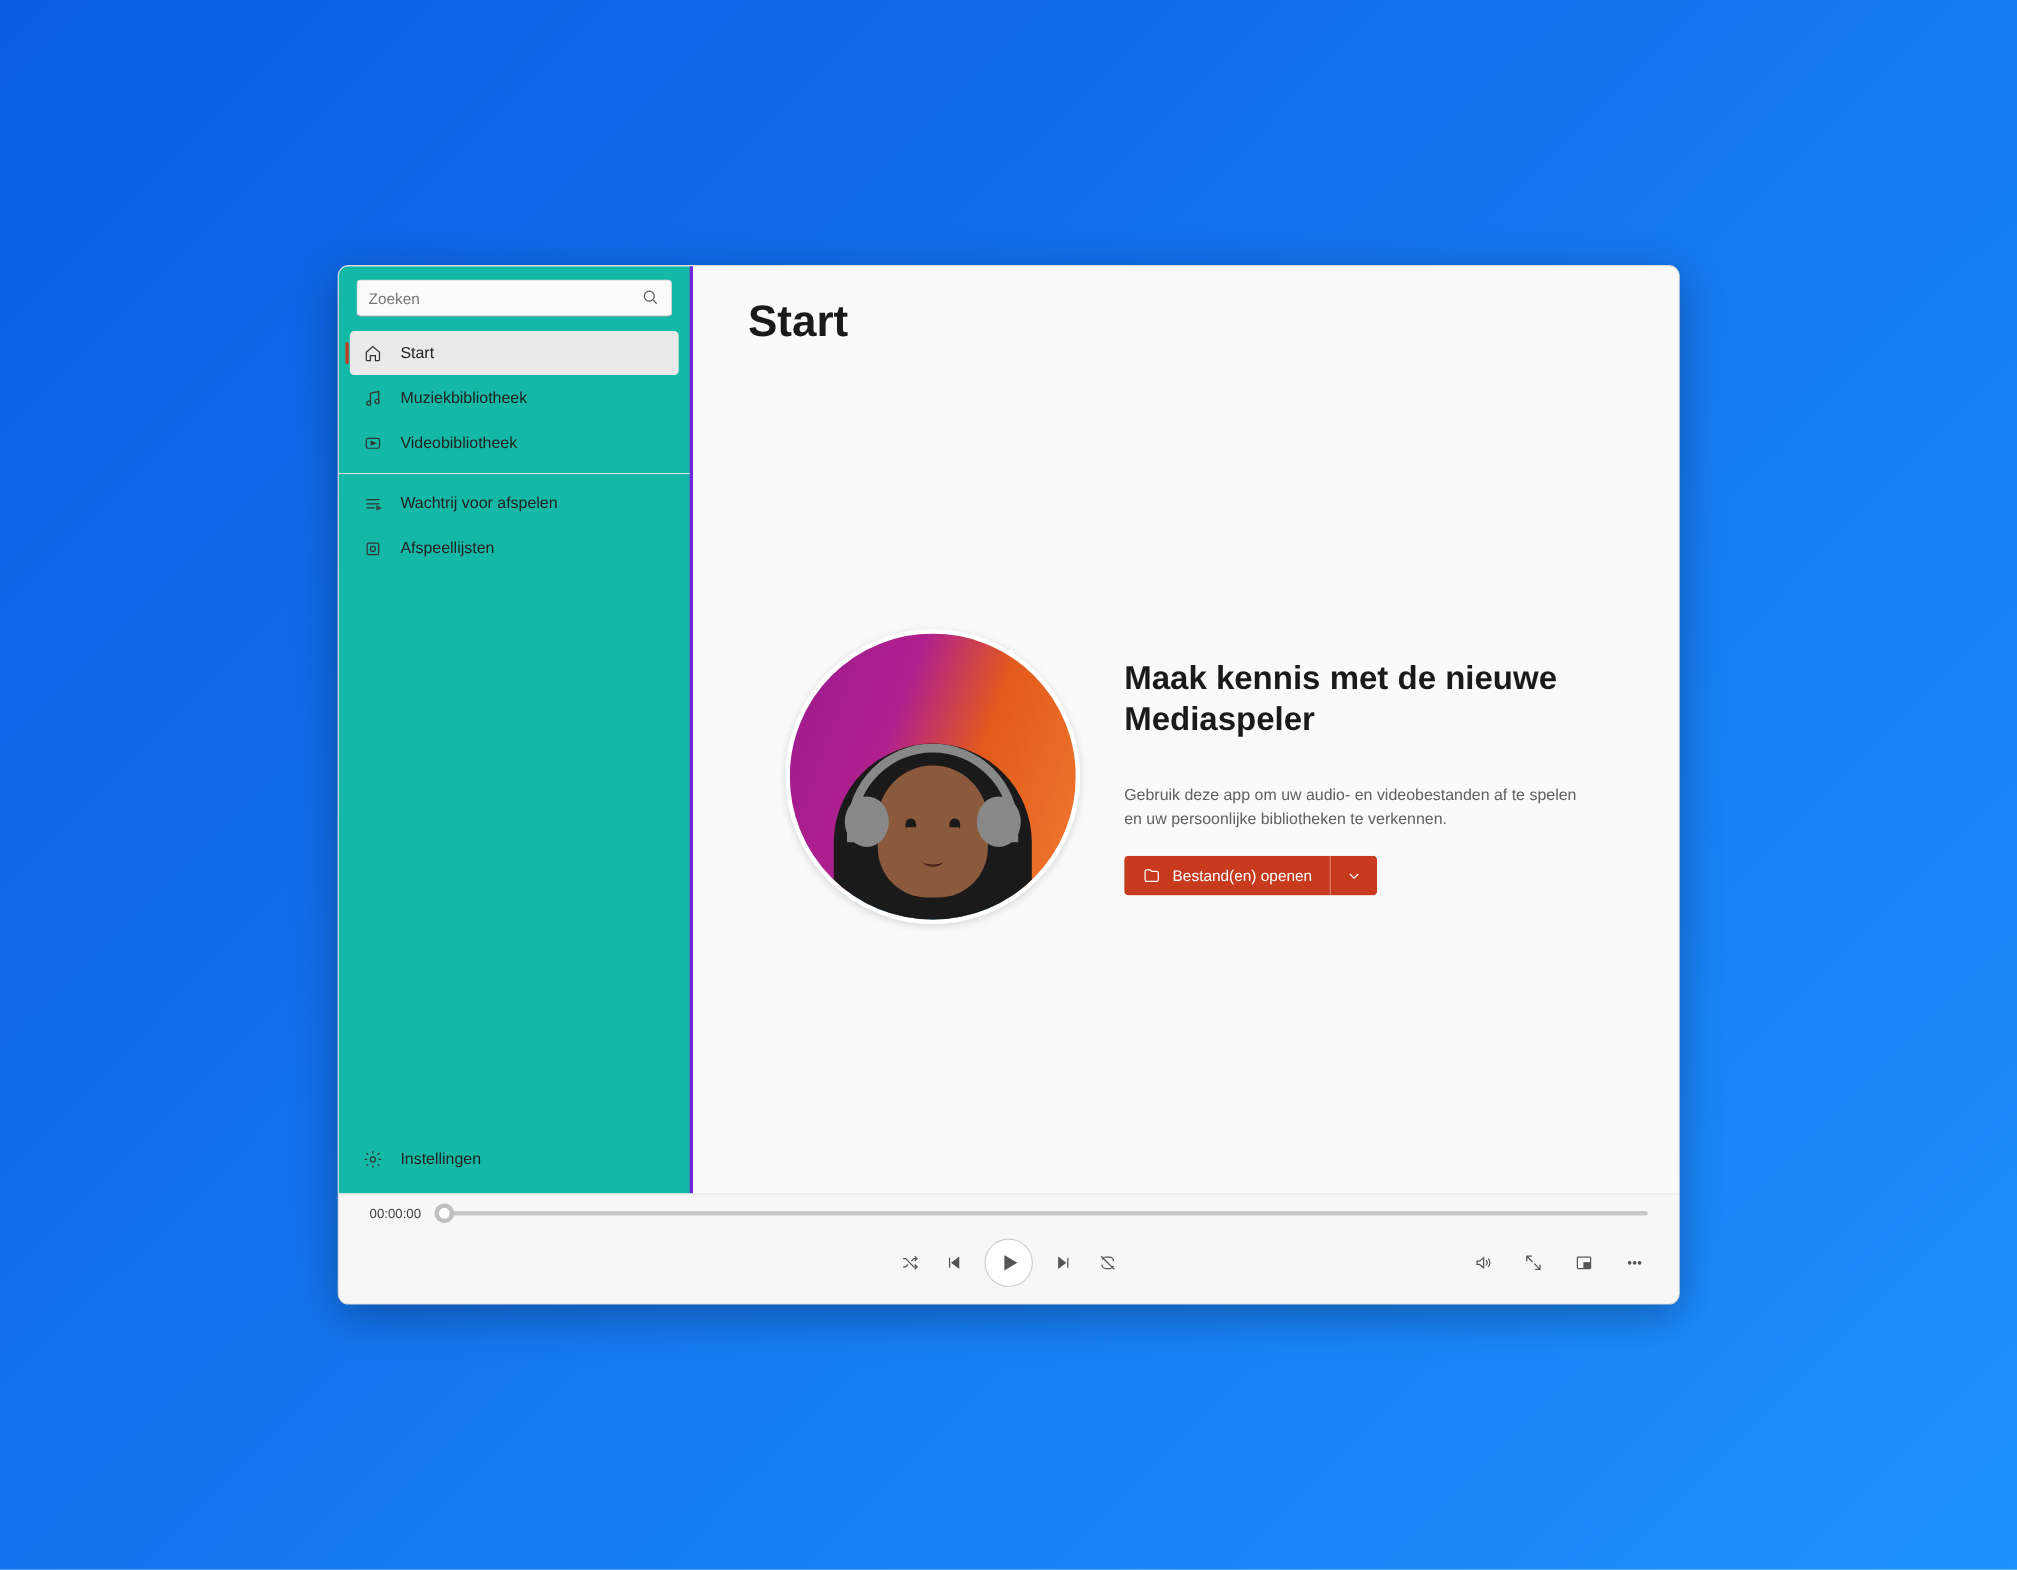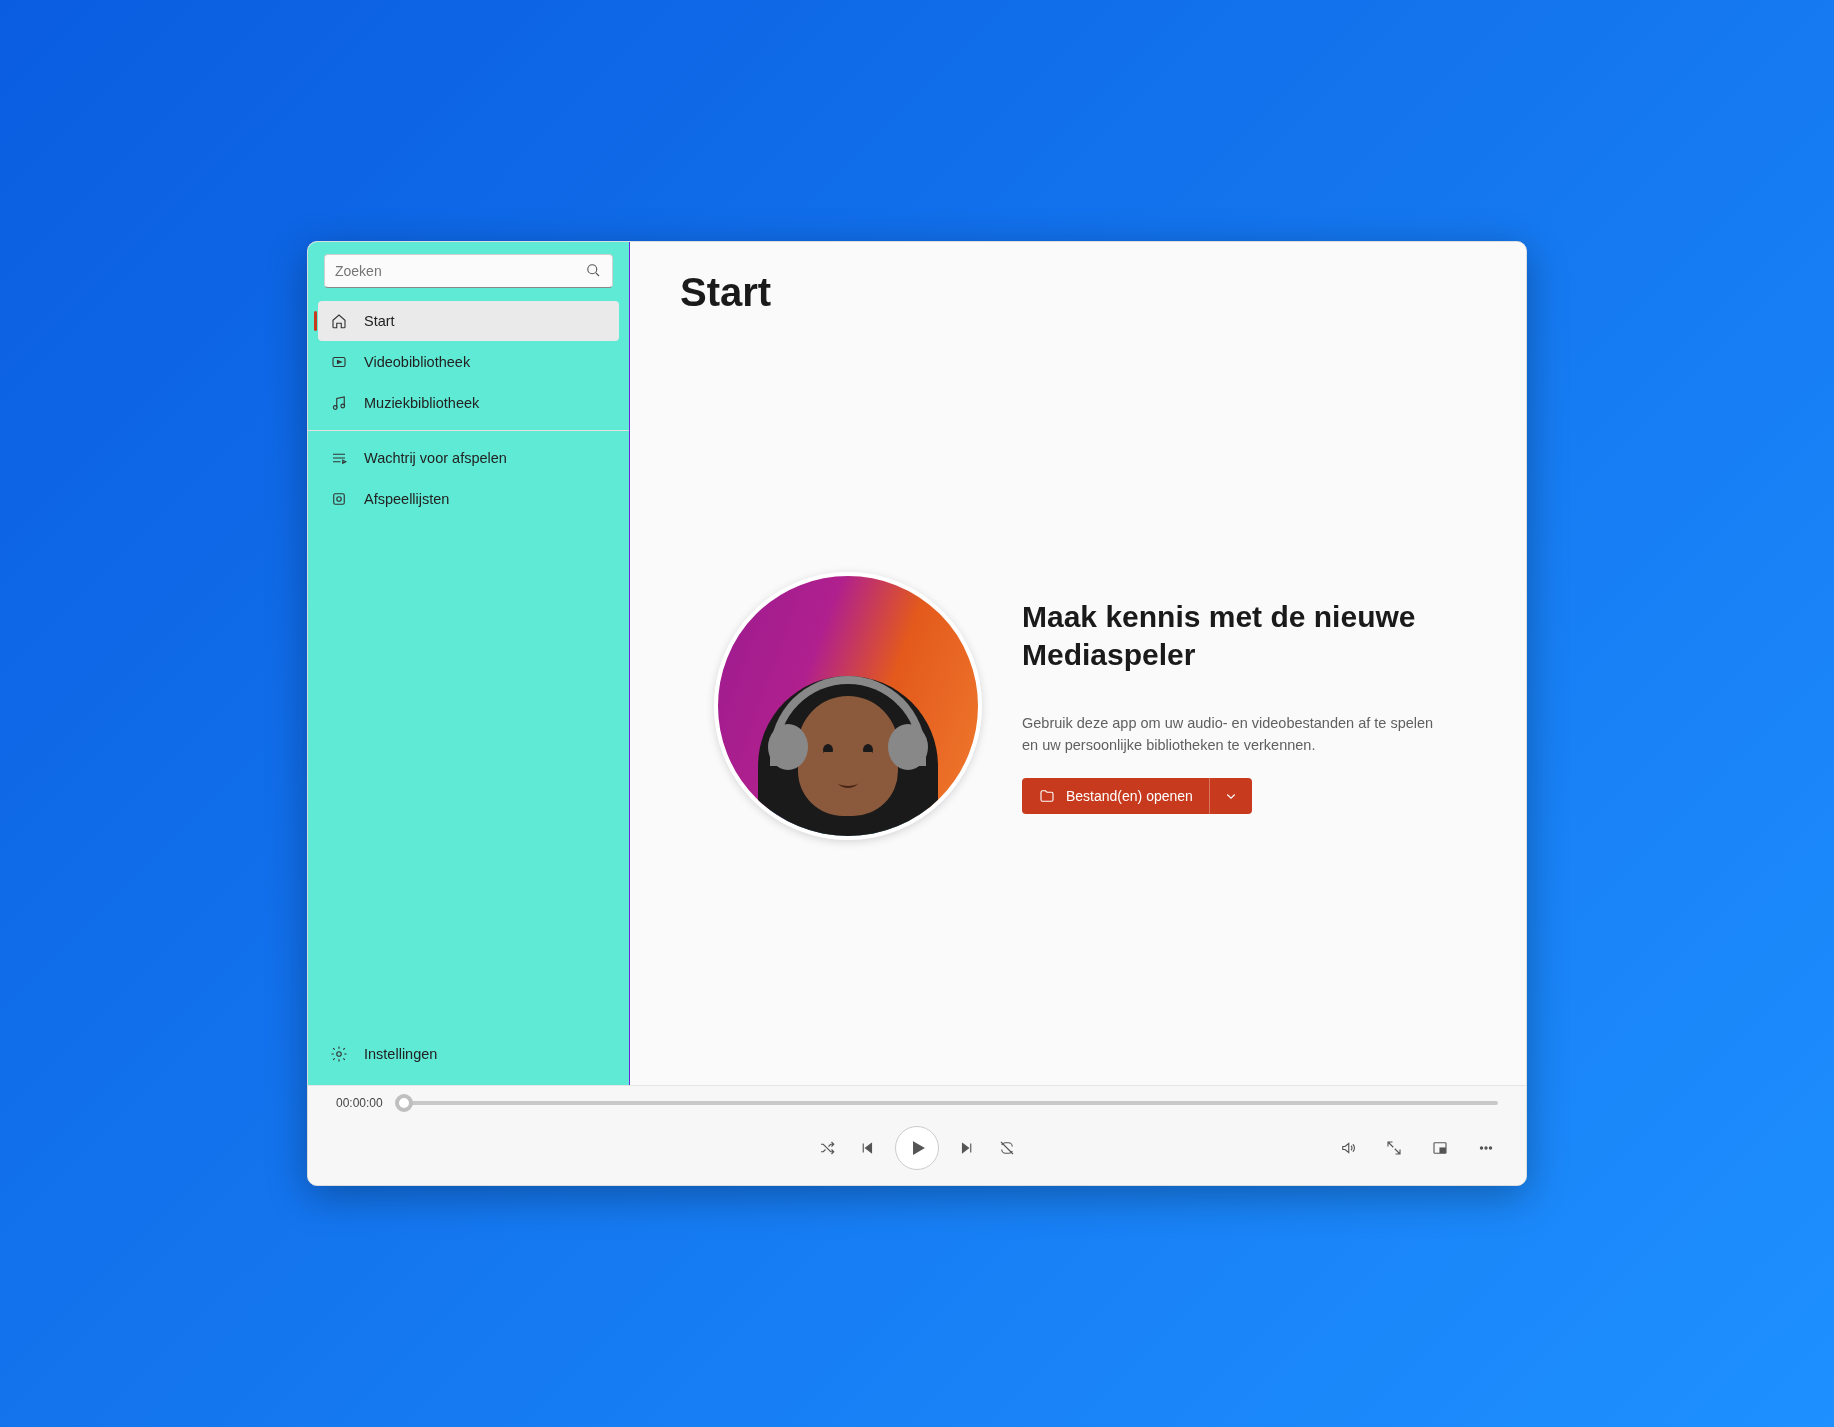--- a/index.html
+++ b/index.html
@@ -61,22 +61,22 @@
   color: #333;
   font-size: 12px;
 }
 .body {
   flex: 1;
   display: flex;
   min-height: 0;
 }
 .sidebar {
   width: 322px;
-  background: #5eead4;
-  border-right: 1px solid #6d28d9;
+  background: #14b8a6;
+  border-right: 3px solid #6d28d9;
   display: flex;
   flex-direction: column;
 }
 .search-box {
   margin: 12px 16px 10px 16px;
   height: 34px;
   border: 1px solid #d0d0d0;
   border-bottom: 1.5px solid #888;
   border-radius: 4px;
   display: flex;
@@ -364,35 +364,35 @@
           <span class="nav-icon">
             <svg viewBox="0 0 24 24">
                 <path d="M4 11l8-7 8 7v9a1 1 0 01-1 1h-4v-6h-6v6H5a1 1 0 01-1-1v-9z"></path>
               </svg>
           </span>
           <span>Start</span>
         </div>
         <div class="nav-item">
           <span class="nav-icon">
             <svg viewBox="0 0 24 24">
-                <rect x="4" y="6" width="16" height="12" rx="2"></rect>
-                <path d="M10 10l5 2-5 2v-4z" fill="currentColor"></path>
-              </svg>
-          </span>
-          <span>Videobibliotheek</span>
-        </div>
-        <div class="nav-item">
-          <span class="nav-icon">
-            <svg viewBox="0 0 24 24">
                 <path d="M9 18V6l10-2v12"></path>
                 <circle cx="7" cy="18" r="2.5"></circle>
                 <circle cx="17" cy="16" r="2.5"></circle>
               </svg>
           </span>
           <span>Muziekbibliotheek</span>
+        </div>
+        <div class="nav-item">
+          <span class="nav-icon">
+            <svg viewBox="0 0 24 24">
+                <rect x="4" y="6" width="16" height="12" rx="2"></rect>
+                <path d="M10 10l5 2-5 2v-4z" fill="currentColor"></path>
+              </svg>
+          </span>
+          <span>Videobibliotheek</span>
         </div>
       </div>
 
       <div class="nav-divider"></div>
 
       <div class="nav-section">
         <div class="nav-item">
           <span class="nav-icon">
             <svg viewBox="0 0 24 24">
                 <path d="M4 7h16M4 12h16M4 17h10M17 15l4 2-4 2v-4z"></path>

